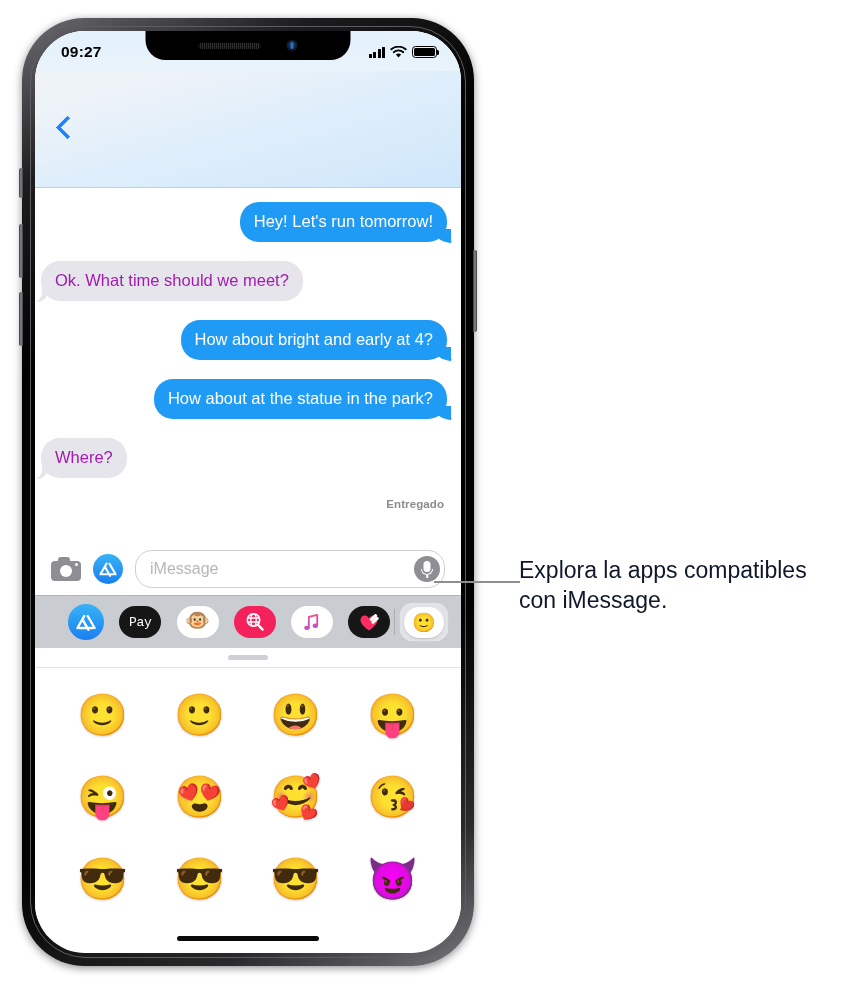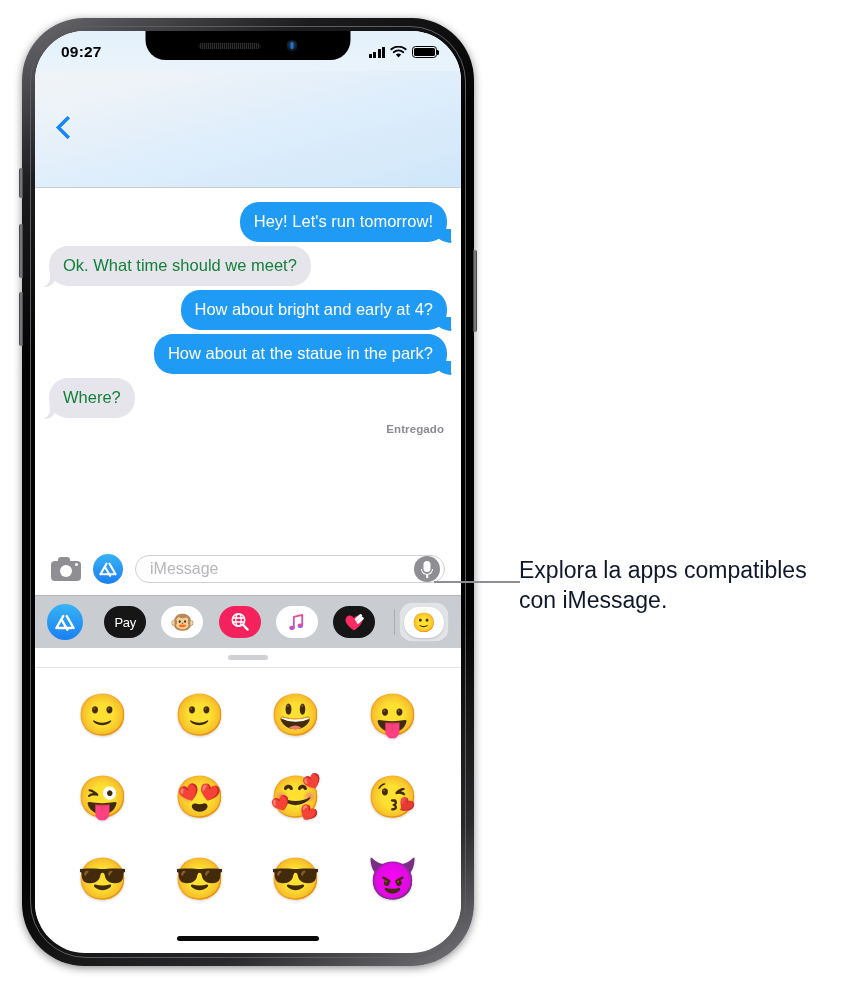--- a/index.html
+++ b/index.html
@@ -156,33 +156,33 @@
       bottom: -2px; width: 46px; height: 16px; border-radius: 50% 50% 0 0;
       background: linear-gradient(180deg,#2f3338,#1b1e22); }
   #contact-row { display:flex; align-items:center; gap:4px; margin-top: 7px; }
   #contact-name { font-size: 14.5px; color:#0b0b0c; letter-spacing:.1px; }
   #contact-chevron { width:7px; height:7px; border-right:2px solid #3d3d42;
       border-top:2px solid #3d3d42; transform: rotate(45deg); margin-top:-1px; }
 
   
   #messages {
     position: absolute; top: 157px; left: 0; width: 100%; height: 355px;
-    background: #fff; padding: 14px 14px 0 14px;
-    display: flex; flex-direction: column; gap: 4px;
+    background: #fff; padding: 14px 14px 0 6px;
+    display: flex; flex-direction: column; gap: 19px;
   }
   .row { display: flex; width: 100%; }
   .row.out { justify-content: flex-end; }
   .row.in  { justify-content: flex-start; }
   .bubble {
     max-width: 300px; padding: 9px 14px 10px 14px;
     border-radius: 19px; font-size: 16.5px; line-height: 21px;
     position: relative; word-wrap: break-word;
   }
   .bubble.out { background: #1f9bf5; color:#fff; border-bottom-right-radius: 19px; }
-  .bubble.in  { background: #e6e5eb; color:#15803d; }
+  .bubble.in  { background: #e6e5eb; color:#a21caf; }
   
   .bubble.out::after {
     content:""; position:absolute; right:-5px; bottom:0;
     width: 18px; height: 19px;
     background: radial-gradient(circle at 100% 0, transparent 0 12px, #1f9bf5 12px 100%);
     border-bottom-left-radius: 14px;
     clip-path: polygon(0 0, 100% 100%, 0 100%);
   }
   .bubble.out::before {
     content:""; position:absolute; right:-4px; bottom:-.5px;
@@ -221,21 +221,21 @@
       border-radius:50%; background:#fff; }
 
   .appstore-glyph {
     width: 30px; height: 30px; border-radius: 50%;
     background: linear-gradient(180deg,#37b3f7 0%, #1a7ff0 100%);
     position: relative; flex: none; cursor: pointer;
   }
   .appstore-glyph svg { position:absolute; left:0; top:0; }
 
   #imessage-field {
-    flex: 1; height: 28px; border: 1.3px solid #d0d0d4; border-radius: 17px;
+    flex: 1; height: 38px; border: 1.3px solid #d0d0d4; border-radius: 17px;
     display: flex; align-items: center; padding: 0 4px 0 14px; background: #fff;
     cursor: text;
   }
   #imessage-placeholder { flex:1; font-size: 16px; color:#b6b6bb; }
   #mic-button {
     width: 26px; height: 26px; border-radius: 50%; background: #8e8e93;
     position: relative; flex:none; cursor:pointer;
   }
   #mic-button .cap { position:absolute; left:50%; transform:translateX(-50%); top:5px;
       width:7px; height:11px; border-radius:4px; background:#fff; }
@@ -245,21 +245,21 @@
   #mic-button .stem { position:absolute; left:50%; transform:translateX(-50%); top:18.5px;
       width:1.6px; height:3px; background:#fff; }
 
   
   #app-drawer {
     position: absolute; top: 564px; left: 0; width: 100%; height: 53px;
     background: #c9ccd1;
     display: flex; align-items: center; padding: 0 12px; gap: 0;
     border-top: .5px solid #b2b5ba;
   }
-  #app-drawer .slot { flex: 1; display:flex; align-items:center; justify-content:flex-start; }
+  #app-drawer .slot { flex: 1; display:flex; align-items:center; justify-content:flex-end;font-family:Liberation Mono, monospace; }
   .app-pill {
     width: 42px; height: 32px; border-radius: 16px;
     display:flex; align-items:center; justify-content:center;
     position: relative; cursor: pointer; flex:none;
   }
   .app-pill.round { width: 36px; height: 36px; border-radius: 50%; }
   .app-pill.blue  { background: linear-gradient(180deg,#37b3f7 0%, #1a7ff0 100%); }
   .app-pill.black { background: #161617; }
   .app-pill.white { background: #fff; }
   .app-pill.pink  { background: #f4215c; }

